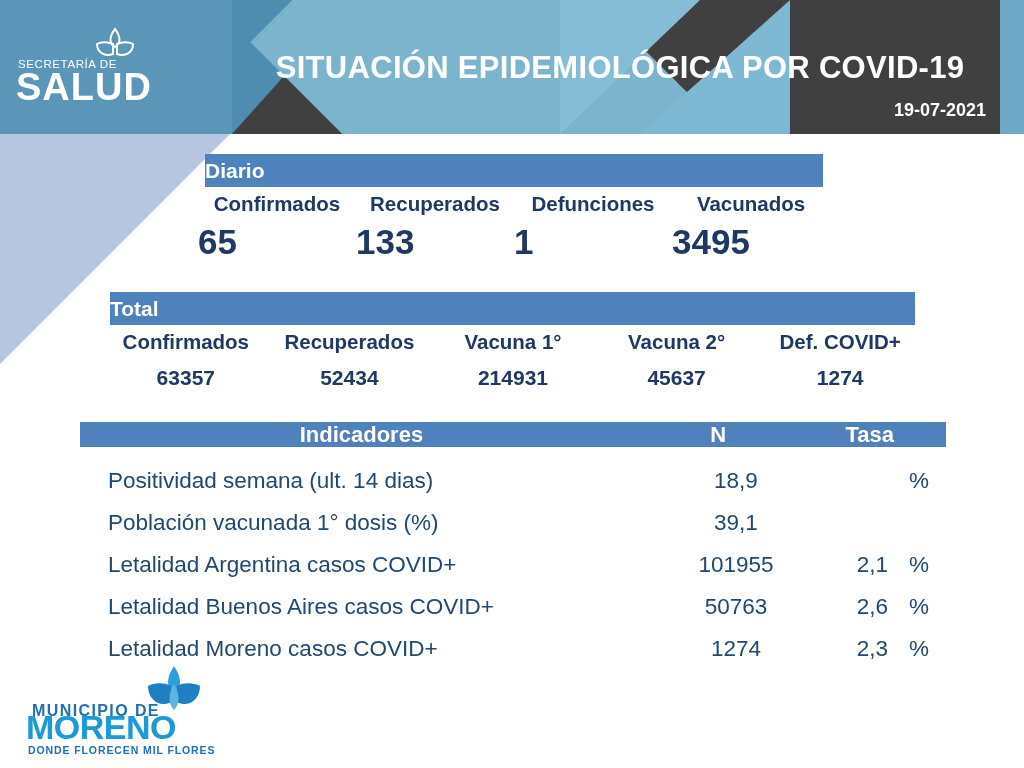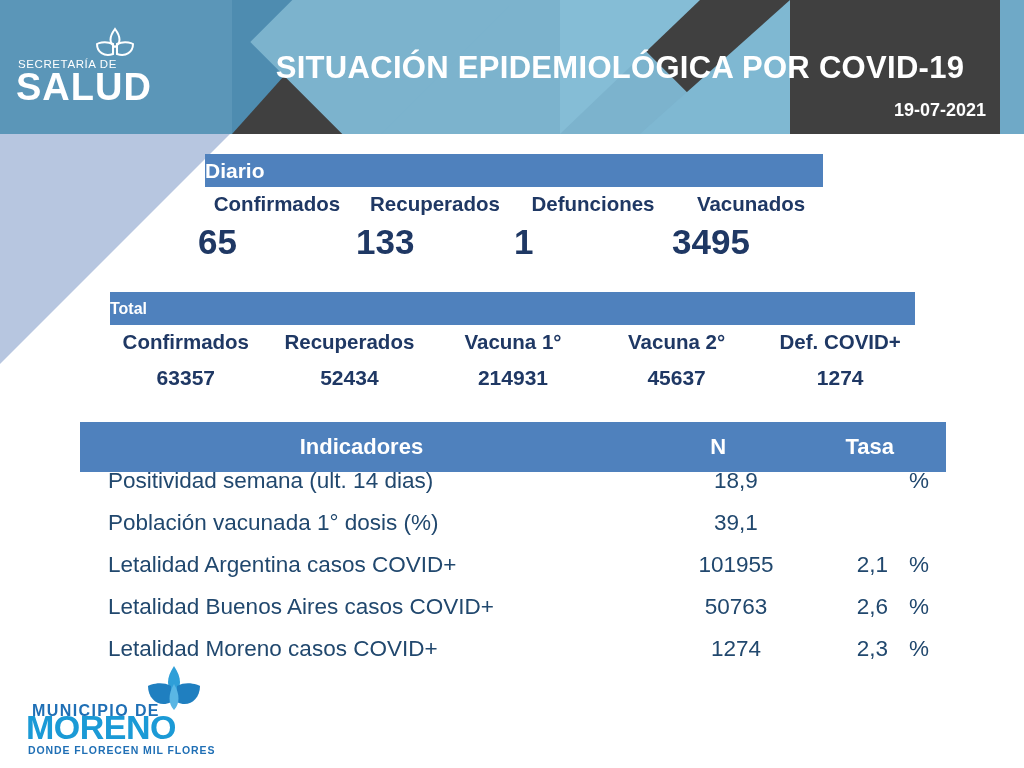--- a/index.html
+++ b/index.html
@@ -179,21 +179,21 @@
     flex: 1;
     font-size: 35px;
     font-weight: 700;
     color: #1f3864;
   }
 
   
   .band-total {
     left: 110px; top: 158px;
     width: 805px; height: 33px;
-    font-size: 16px;
+    font-size: 21px;
   }
   .total-heads {
     position: absolute;
     left: 104px; top: 196px;
     width: 818px;
     display: flex;
   }
   .total-heads > div {
     flex: 1;
     text-align: center;
@@ -211,21 +211,21 @@
     flex: 1;
     text-align: center;
     font-size: 21px;
     font-weight: 700;
     color: #1f3864;
   }
 
   
   .band-indic {
     left: 80px; top: 288px;
-    width: 866px; height: 50px;
+    width: 866px; height: 25px;
     padding: 4px;
     font-size: 0;
   }
   .band-indic .ind-col-name {
     display: inline-block;
     width: 560px;
     text-align: center;
     font-size: 22px;
     font-weight: 700;
     color: #ffffff;

